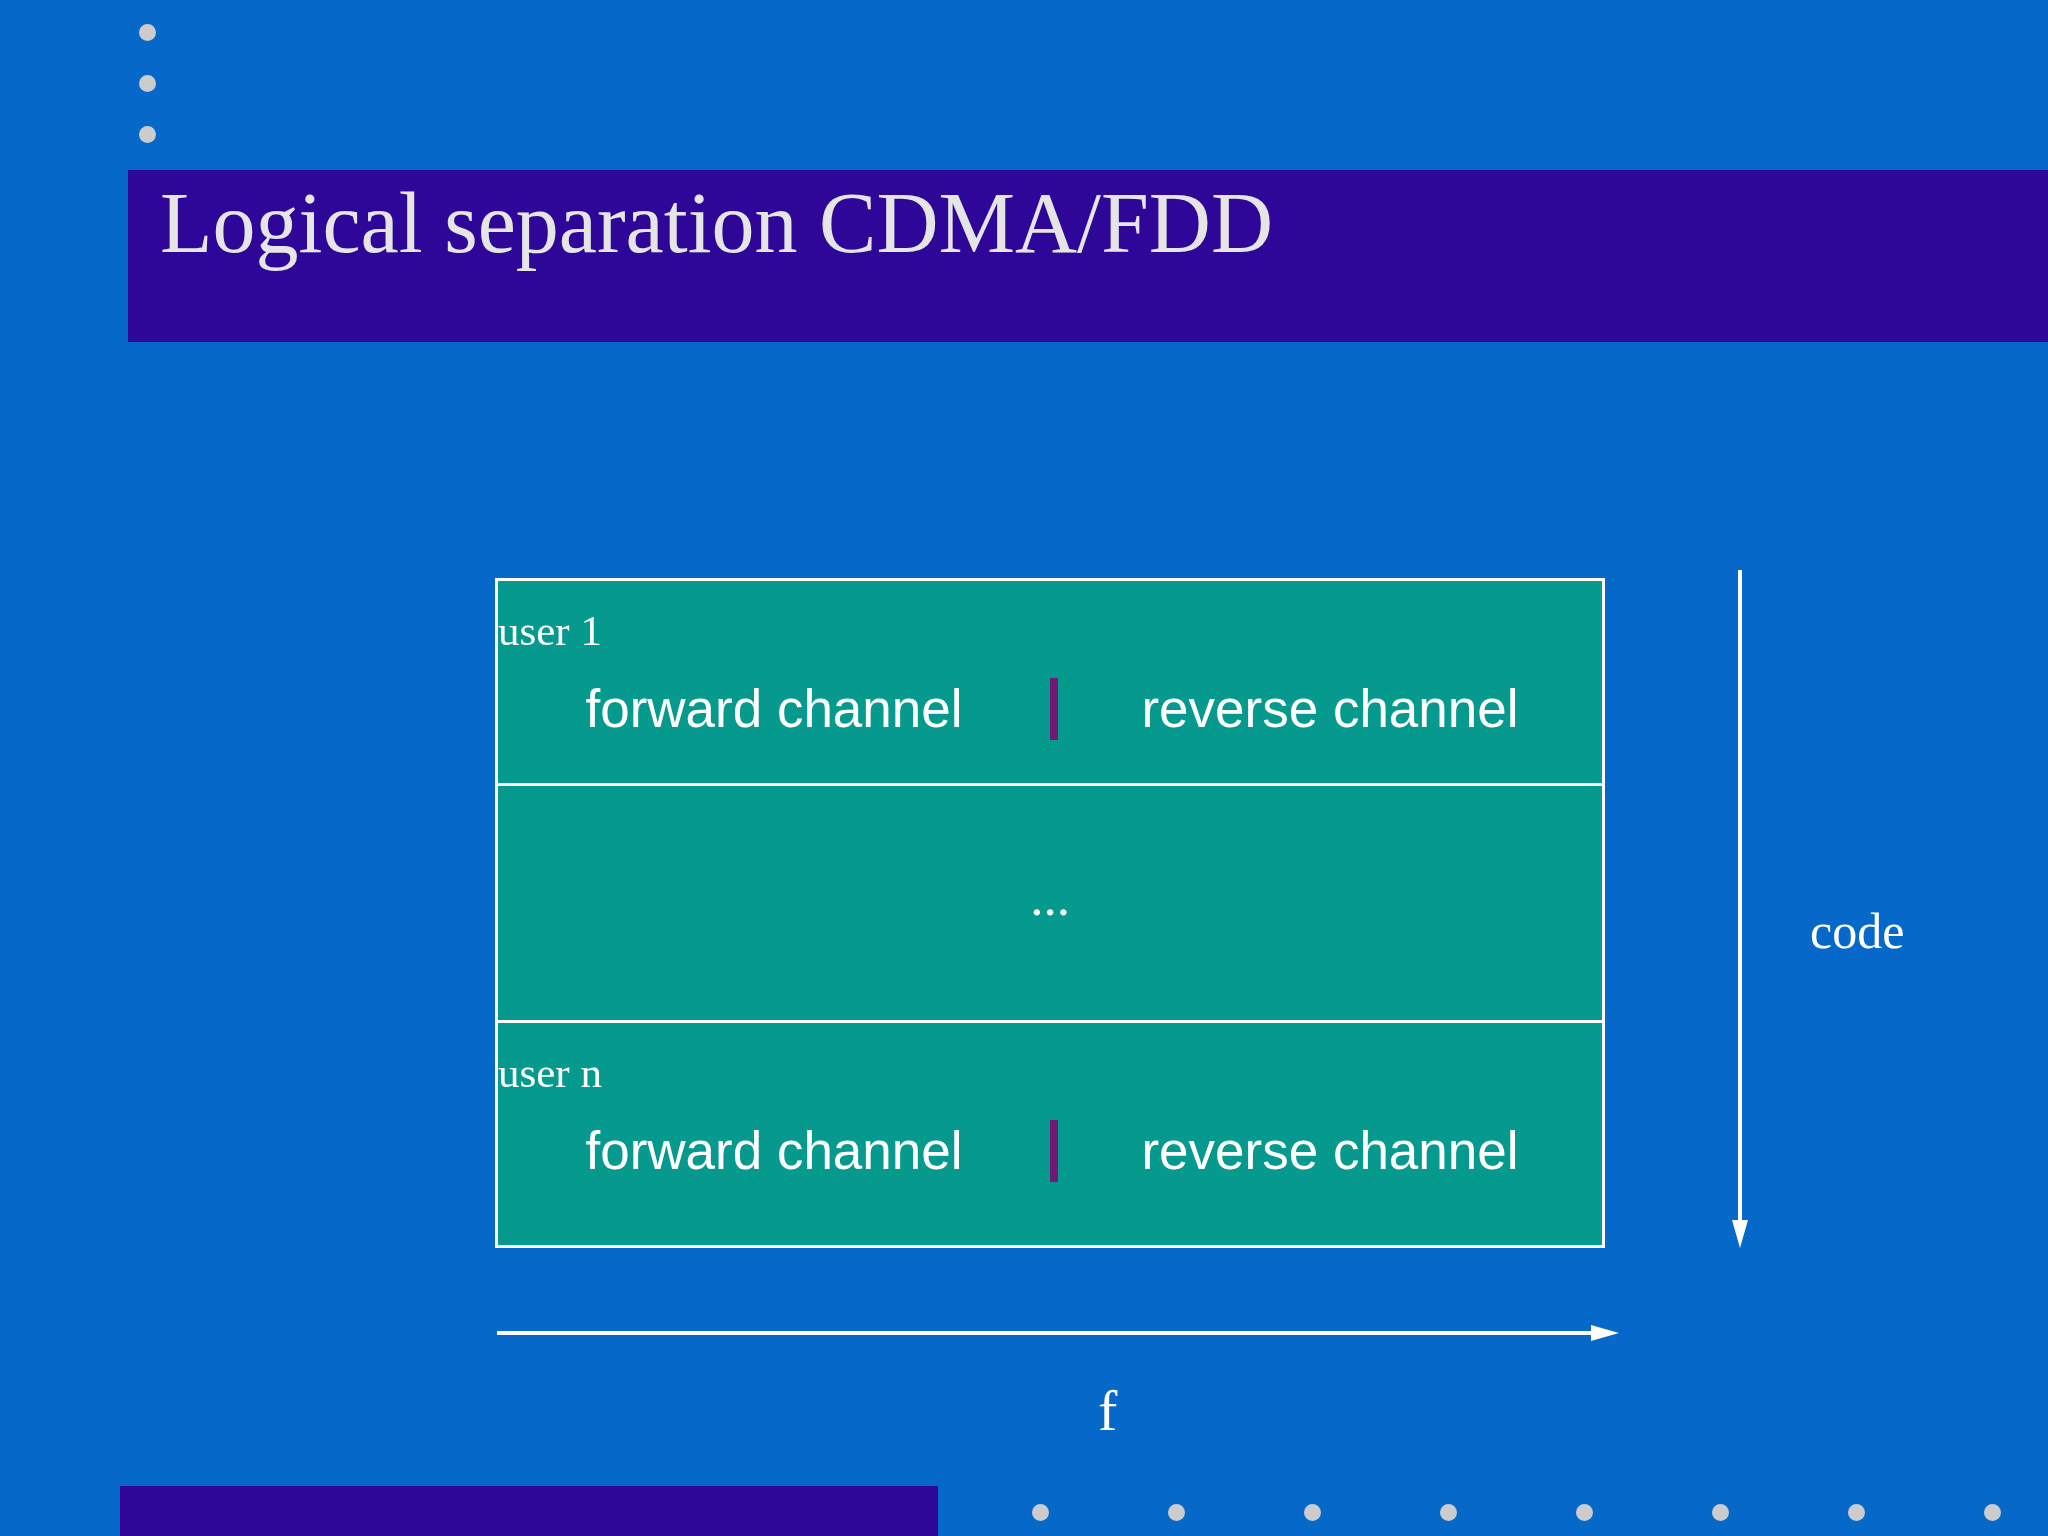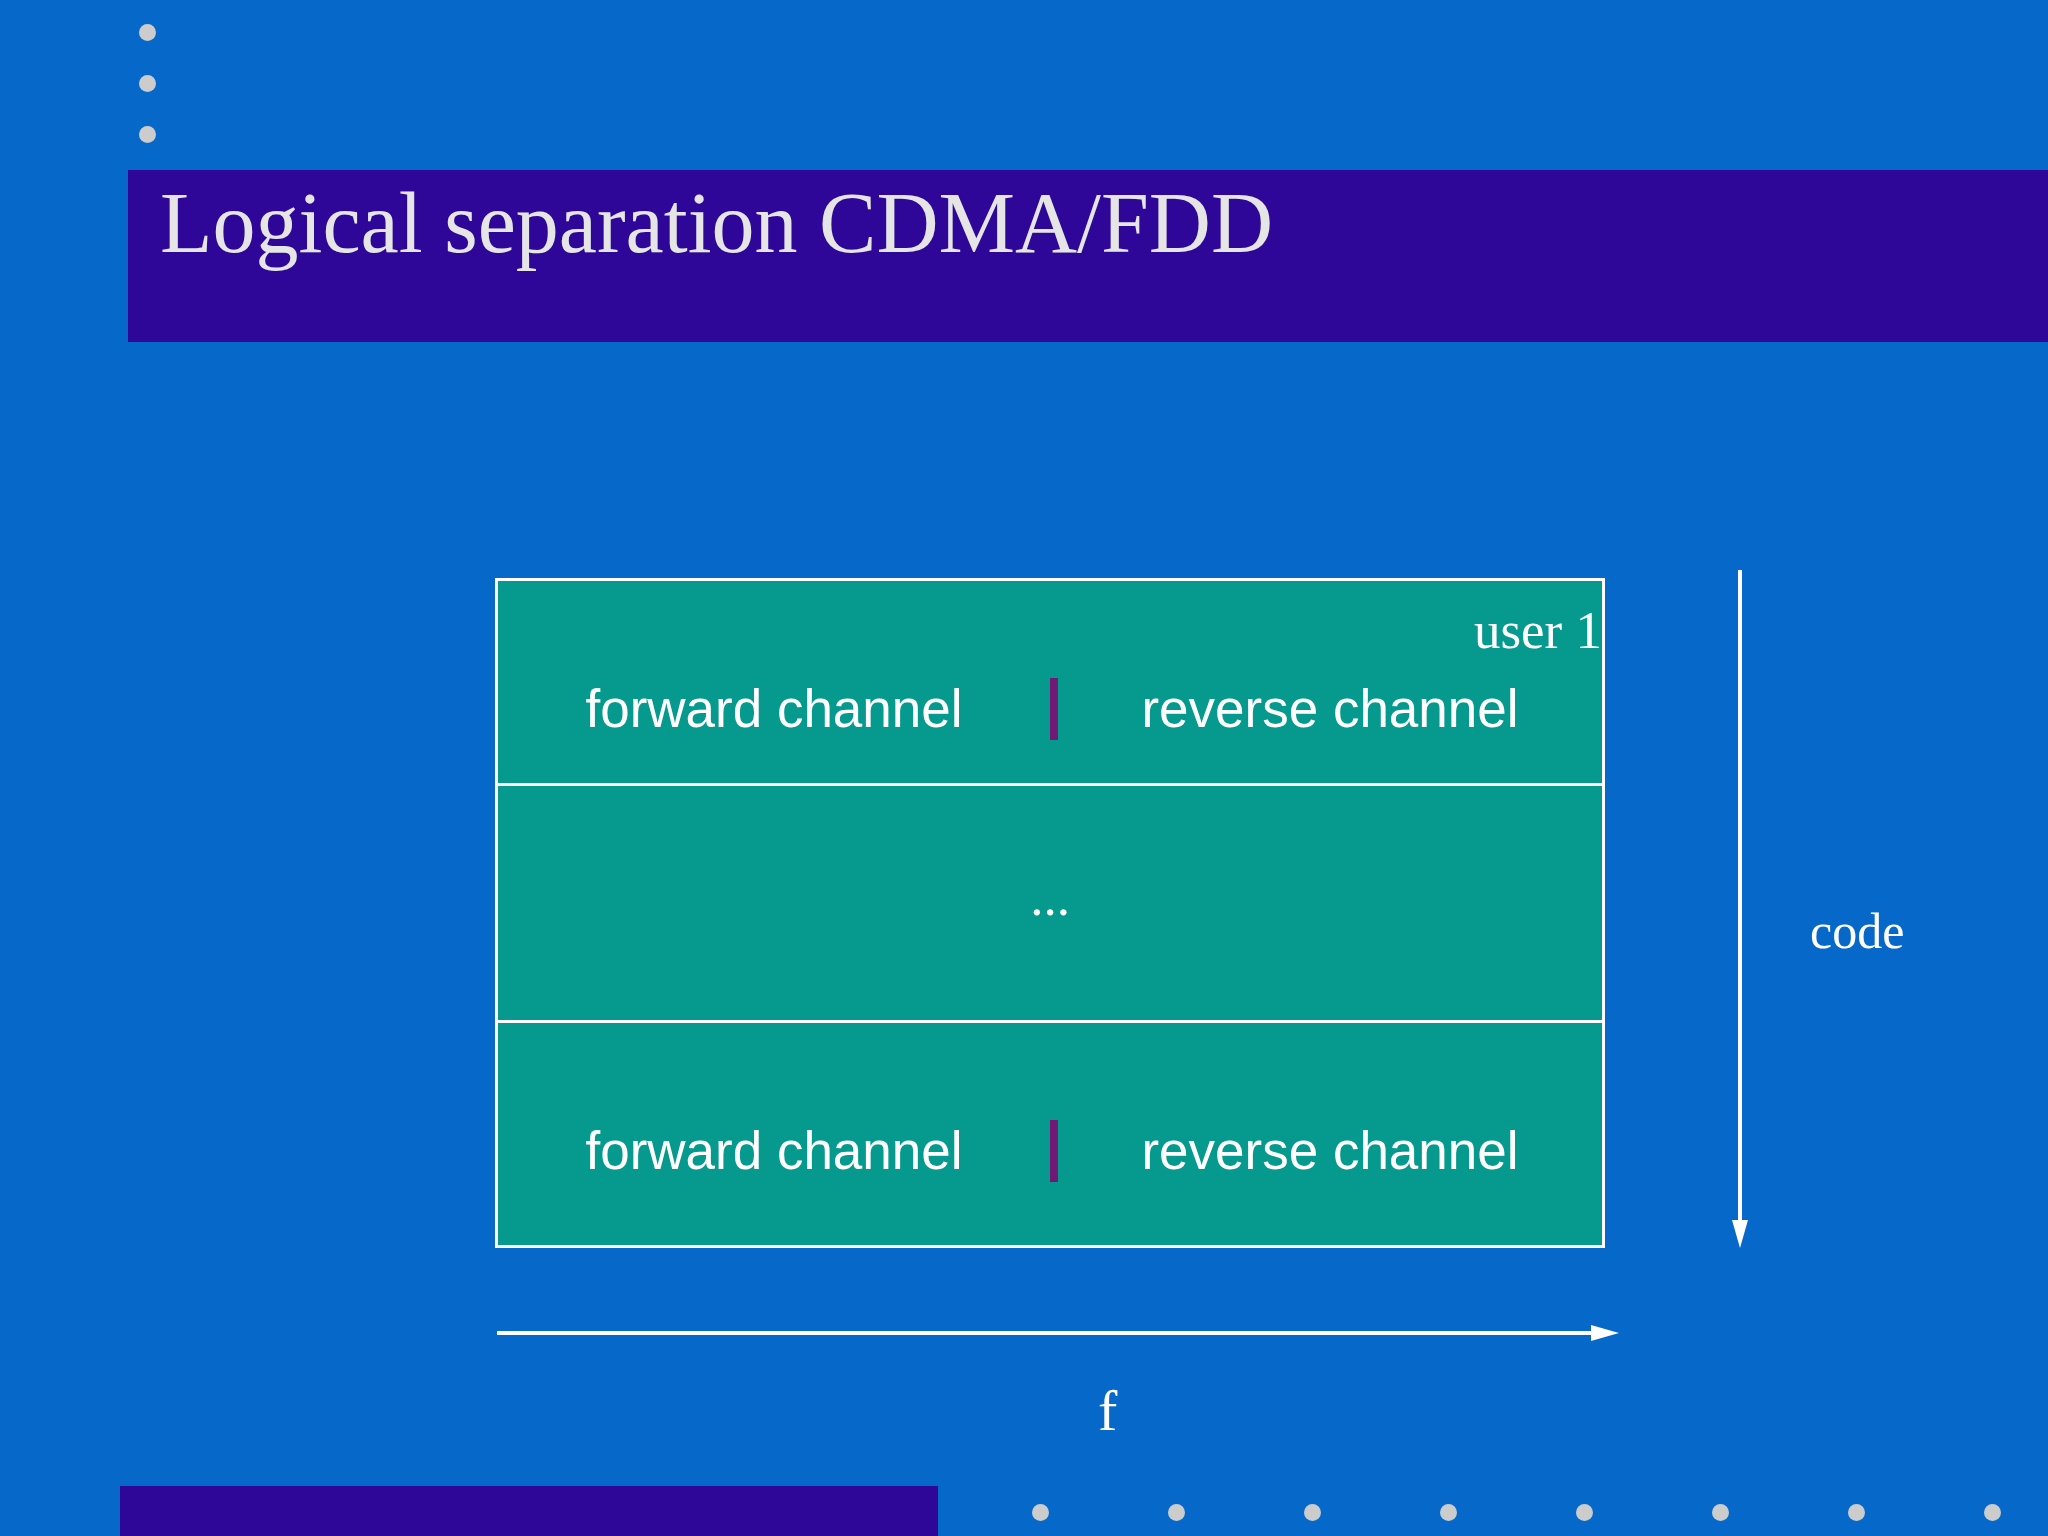--- a/index.html
+++ b/index.html
@@ -77,23 +77,23 @@
     box-sizing: border-box;
   }
   .tbl-row.r1 { top: 0px;   height: 202px; }
   .tbl-row.r2 { top: 202px; height: 240px; border-top: 3px solid #ffffff; border-bottom: 3px solid #ffffff;}
   .tbl-row.r3 { top: 442px; height: 222px; }
 
   .user-label {
     position: absolute;
     left: 0;
     width: 100%;
-    text-align: right;
-    color: #ffffff;
-    font-size: 53px;
+    text-align: left;
+    color: #ffffff;
+    font-size: 43px;
     line-height: 53px;
     font-family: "Liberation Serif", "DejaVu Serif", serif;
   }
   .r1 .user-label { top: 23px; }
   .r3 .user-label { top: 23px; }
 
   .channel-wrap {
     position: absolute;
     left: 0;
     width: 100%;
@@ -239,20 +239,21 @@
         <div class="channel-cell forward">forward channel</div>
         <div class="channel-cell reverse">reverse channel</div>
       </div>
     </div>
 
     <div class="tbl-row r2">
       <div class="ellipsis-label">...</div>
     </div>
 
     <div class="tbl-row r3">
+      <div class="user-label">user n</div>
       <div class="channel-wrap">
         <div class="channel-cell forward">forward channel</div>
         <div class="channel-cell reverse">reverse channel</div>
       </div>
     </div>
 
   </div>
 
   <div class="code-axis">
     <div class="shaft"></div>

